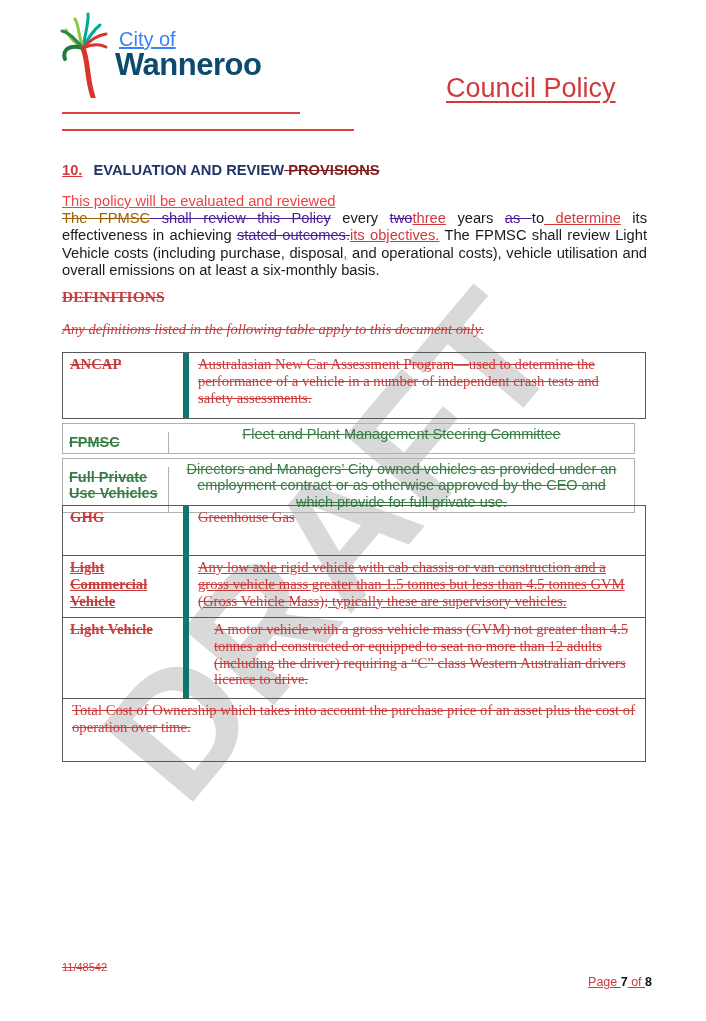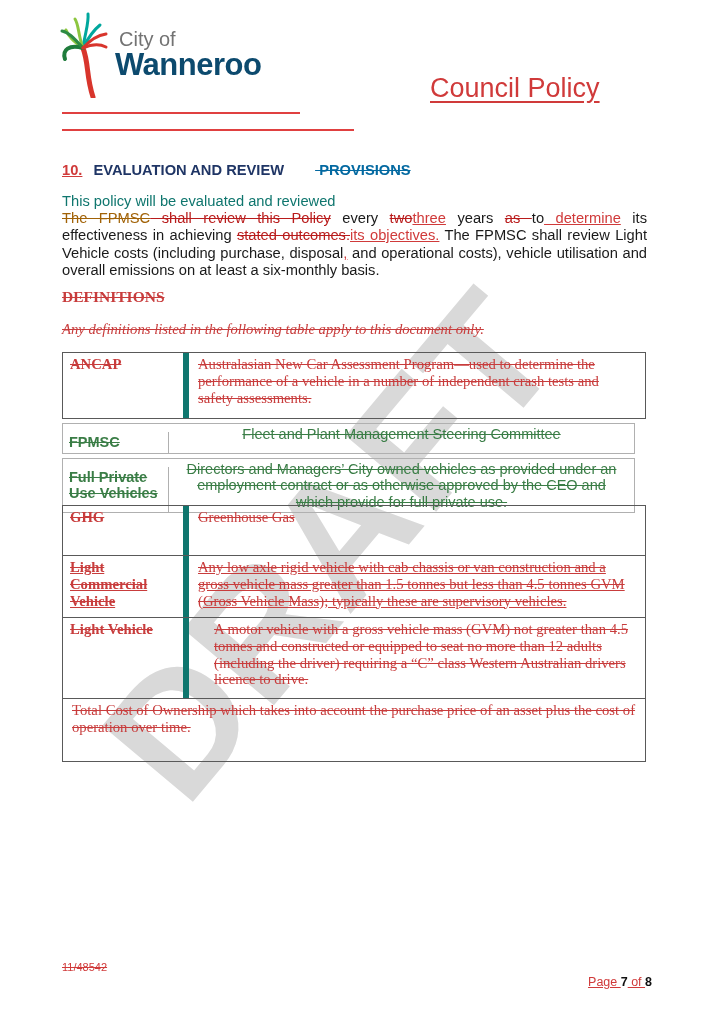--- a/index.html
+++ b/index.html
@@ -8,40 +8,40 @@
   .abs{position:absolute;z-index:1;}
 
   
   .watermark{position:absolute;left:330px;top:545px;z-index:0;
     transform:translate(-50%,-50%) rotate(-50deg);
     font-family:"Liberation Sans",sans-serif;font-weight:bold;
     font-size:172px;letter-spacing:2px;color:#d9d9d9;white-space:nowrap;}
 
   
   .logo-icon{left:58px;top:12px;width:64px;height:86px;}
-  .logo-line1{left:119px;top:28px;font-size:20px;color:#737373;}
+  .logo-line1{left:119px;top:28px;font-size:20px;color:#3b82f6;text-decoration:underline;}
   .logo-line2{left:115px;top:47px;font-size:31px;font-weight:bold;color:#0c4a6e;letter-spacing:-0.5px;}
   .rule{height:2px;background:#e04040;}
   .rule1{left:62px;top:112px;width:238px;}
   .rule2{left:62px;top:129px;width:292px;}
-  .doc-title{left:430px;top:73px;font-size:27px;color:#d03a3a;
+  .doc-title{left:446px;top:73px;font-size:27px;color:#d03a3a;
     text-decoration:underline;text-underline-offset:4px;}
 
   
   .heading{left:62px;top:162px;font-size:14.7px;font-weight:bold;white-space:nowrap;}
   .sec-num{color:#d03a3a;text-decoration:underline;padding-right:11px;}
   .sec-title{color:#1f3565;}
-  .sec-del{color:#0369a1;text-decoration:line-through;white-space:pre;margin-left:31px;}
+  .sec-del{color:#7f1d1d;text-decoration:line-through;white-space:pre;}
 
-  .intro{left:62px;top:193px;font-size:14.7px;color:#0f766e;}
+  .intro{left:62px;top:193px;font-size:14.7px;color:#ef4444;text-decoration:underline;}
   .para{left:62px;top:210px;width:585px;margin:0;font-size:14.7px;line-height:17.4px;
         text-align:justify;}
 
   
-  .r-del{color:#b91c1c;text-decoration:line-through;}
+  .r-del{color:#4c1d95;text-decoration:line-through;}
   .r-ins{color:#d03a3a;text-decoration:underline;}
   .r-delg{color:#a16207;text-decoration:line-through;}
   .r-b{font-weight:bold;color:#111;}
 
   
   .serif{font-family:"Liberation Serif",serif;}
   .defs-heading{left:62px;top:288px;font-size:15.5px;font-weight:bold;
     color:#c83c3c;text-decoration:line-through;}
   .defs-note{left:62px;top:321px;font-size:14.7px;color:#c83c3c;text-decoration:line-through;font-style:italic;}
 

